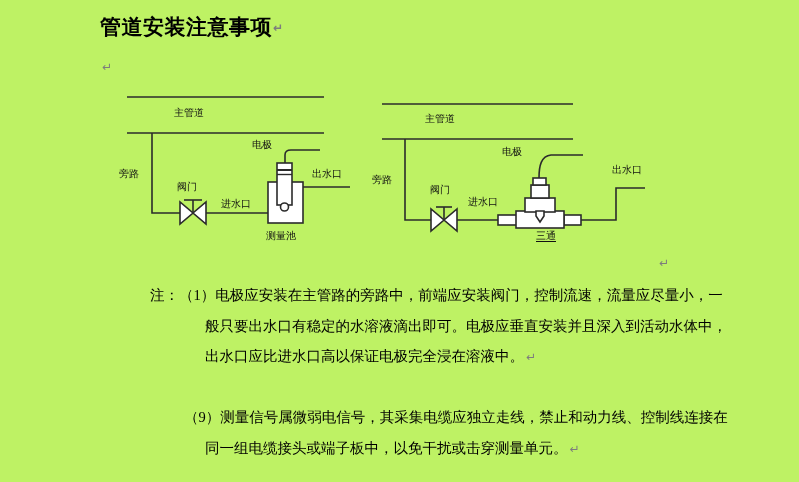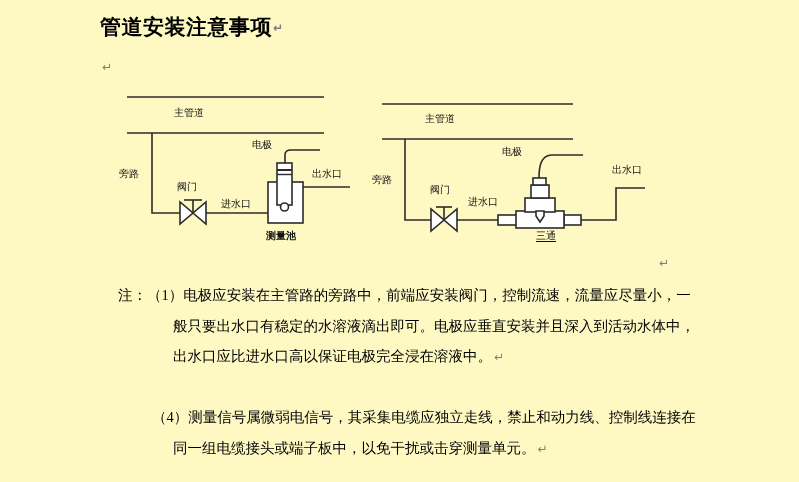--- a/index.html
+++ b/index.html
@@ -1,34 +1,34 @@
 <!DOCTYPE html>
 <html><head>
 <meta charset="utf-8">
 <style>
   html,body{margin:0;padding:0;background:#fff;}
-  #page{position:relative;width:799px;height:482px;background:#fef9c3;overflow:hidden;
+  #page{position:relative;width:799px;height:482px;background:#bef264;overflow:hidden;
         font-family:"Liberation Serif",serif;color:#000;}
   #art{position:absolute;left:0;top:0;width:799px;height:482px;}
   .lbl{position:absolute;font-size:10px;line-height:1.15;white-space:nowrap;color:#111;}
   .title{position:absolute;left:100px;top:13px;font-size:21px;font-weight:bold;
          letter-spacing:0.5px;white-space:nowrap;color:#000;}
   .pilcrow{color:#7d7d7d;font-size:12px;font-family:"DejaVu Sans",sans-serif;}
   .title .pilcrow{vertical-align:2px;margin-left:1px;}
   .mark{position:absolute;font-size:12px;color:#7d7d7d;font-family:"DejaVu Sans",sans-serif;}
-  .note{position:absolute;font-size:14.5px;white-space:nowrap;letter-spacing:0;color:#000;}
+  .note{position:absolute;font-size:14.5px;white-space:nowrap;letter-spacing:0;color:#000;margin-left:32px;}
   .note .pilcrow{margin-left:2px;}
   .u{text-decoration:underline;text-underline-offset:2px;}
   
   .n0{left:118px;top:286px;} .n1{left:173px;top:317px;} .n2{left:173px;top:347px;}
   .n3{left:152px;top:378px;} .n4{left:152px;top:408px;} .n5{left:173px;top:439px;}
   
   .d1-main{left:174px;top:107px;} .d1-byp{left:119px;top:168px;} .d1-ele{left:252px;top:139px;}
   .d1-valve{left:177px;top:181px;} .d1-in{left:221px;top:198px;} .d1-out{left:312px;top:168px;}
-  .d1-vessel{left:266px;top:230px;font-weight:bold;}
+  .d1-vessel{left:266px;top:230px;}
   .d2-main{left:425px;top:113px;} .d2-byp{left:372px;top:174px;} .d2-ele{left:502px;top:146px;}
   .d2-valve{left:430px;top:184px;} .d2-in{left:468px;top:196px;} .d2-out{left:612px;top:164px;}
   .d2-tee{left:536px;top:230px;text-decoration:underline;}
 </style>
 </head>
 <body>
 
 <div id="page">
 
   <div class="title">
@@ -119,16 +119,16 @@
   <span class="lbl d2-byp">旁路</span>
   <span class="lbl d2-ele">电极</span>
   <span class="lbl d2-valve">阀门</span>
   <span class="lbl d2-in">进水口</span>
   <span class="lbl d2-out">出水口</span>
   <span class="lbl d2-tee u">三通</span>
 
   <div class="note n0"><span>注：（1）电极应安装在主管路的旁路中，前端应安装阀门，控制流速，流量应尽量小，一</span><span class="pilcrow"></span></div>
   <div class="note n2"><span>出水口应比进水口高以保证电极完全浸在溶液中。</span><span class="pilcrow">↵</span></div>
   <div class="note n1"><span>般只要出水口有稳定的水溶液滴出即可。电极应垂直安装并且深入到活动水体中，</span><span class="pilcrow"></span></div>
-  <div class="note n4"><span>（4）测量信号属微弱电信号，其采集电缆应独立走线，禁止和动力线、控制线连接在</span><span class="pilcrow"></span></div>
+  <div class="note n4"><span>（9）测量信号属微弱电信号，其采集电缆应独立走线，禁止和动力线、控制线连接在</span><span class="pilcrow"></span></div>
   <div class="note n5"><span>同一组电缆接头或端子板中，以免干扰或击穿测量单元。</span><span class="pilcrow">↵</span></div>
 
 </div>
 
 </body></html>

